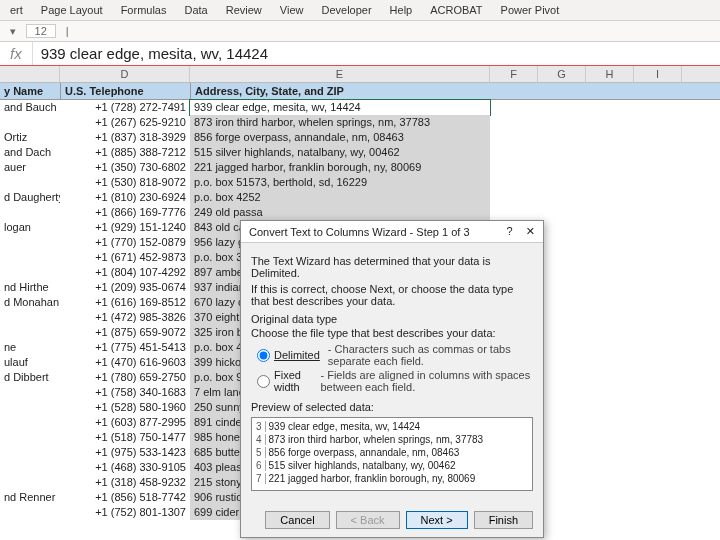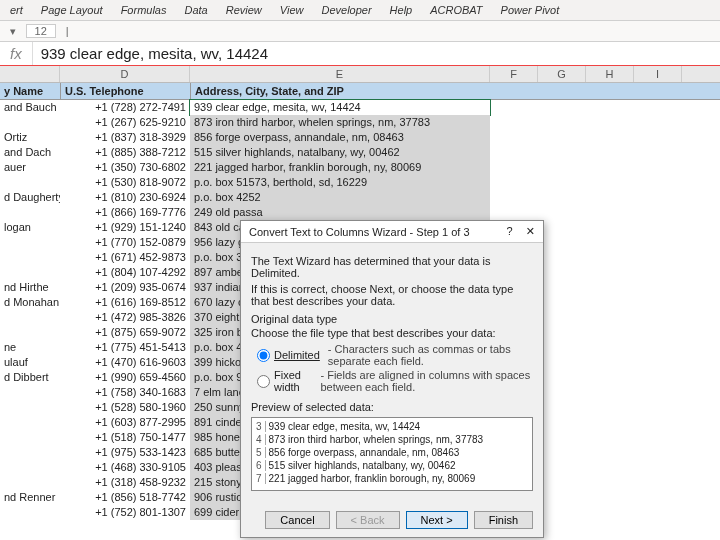--- a/index.html
+++ b/index.html
@@ -1,18 +1,18 @@
 <!DOCTYPE html>
 <html><head>
 <meta charset="utf-8">
 <style>
 * { margin: 0; padding: 0; box-sizing: border-box; font-family: "Segoe UI", Tahoma, sans-serif; }
 body { background: #fff; font-size: 11px; color: #222; overflow: hidden; width: 720px; height: 540px; position: relative; }
 .ribbon-tabs { display: flex; gap: 18px; padding: 4px 10px; background: #f3f2f1; border-bottom: 1px solid #d0d0d0; font-size: 11px; }
-.ribbon-tabs span { color: #333; cursor: pointer; font-style: italic; }
+.ribbon-tabs span { color: #333; cursor: pointer; }
 .toolbar { display: flex; align-items: center; gap: 10px; padding: 3px 10px; background: #f9f8f7; border-bottom: 1px solid #d0d0d0; font-size: 11px; color: #666; }
 .toolbar .font-size { border: 1px solid #ccc; padding: 0 8px; background: #fff; }
 .formula-bar { display: flex; border-bottom: 1px solid #ef4444; font-size: 15px; }
 .formula-bar .fx { padding: 3px 10px; color: #888; border-right: 1px solid #ddd; font-style: italic; }
 .formula-bar .fval { padding: 3px 8px; }
 .col-headers { display: flex; background: #e8e8e8; border-bottom: 1px solid #bbb; font-size: 11px; }
 .col-headers div { text-align: center; border-right: 1px solid #ccc; padding: 2px 0; color: #555; }
 .col-D { width: 130px; }
 .col-E { width: 300px; }
 .col-small { width: 48px; }
@@ -177,21 +177,21 @@
         <div class="phone">+1 (775) 451-5413</div>
         <div class="addr">p.o. box 4052</div>
       </div>
       <div class="row">
         <div class="name">ulauf</div>
         <div class="phone">+1 (470) 616-9603</div>
         <div class="addr">399 hickory b</div>
       </div>
       <div class="row">
         <div class="name">d Dibbert</div>
-        <div class="phone">+1 (990) 659-4560</div>
+        <div class="phone">+1 (780) 659-2750</div>
         <div class="addr">p.o. box 9240</div>
       </div>
       <div class="row">
         <div class="name"></div>
         <div class="phone">+1 (758) 340-1683</div>
         <div class="addr">7 elm lane, m</div>
       </div>
       <div class="row">
         <div class="name"></div>
         <div class="phone">+1 (528) 580-1960</div>

